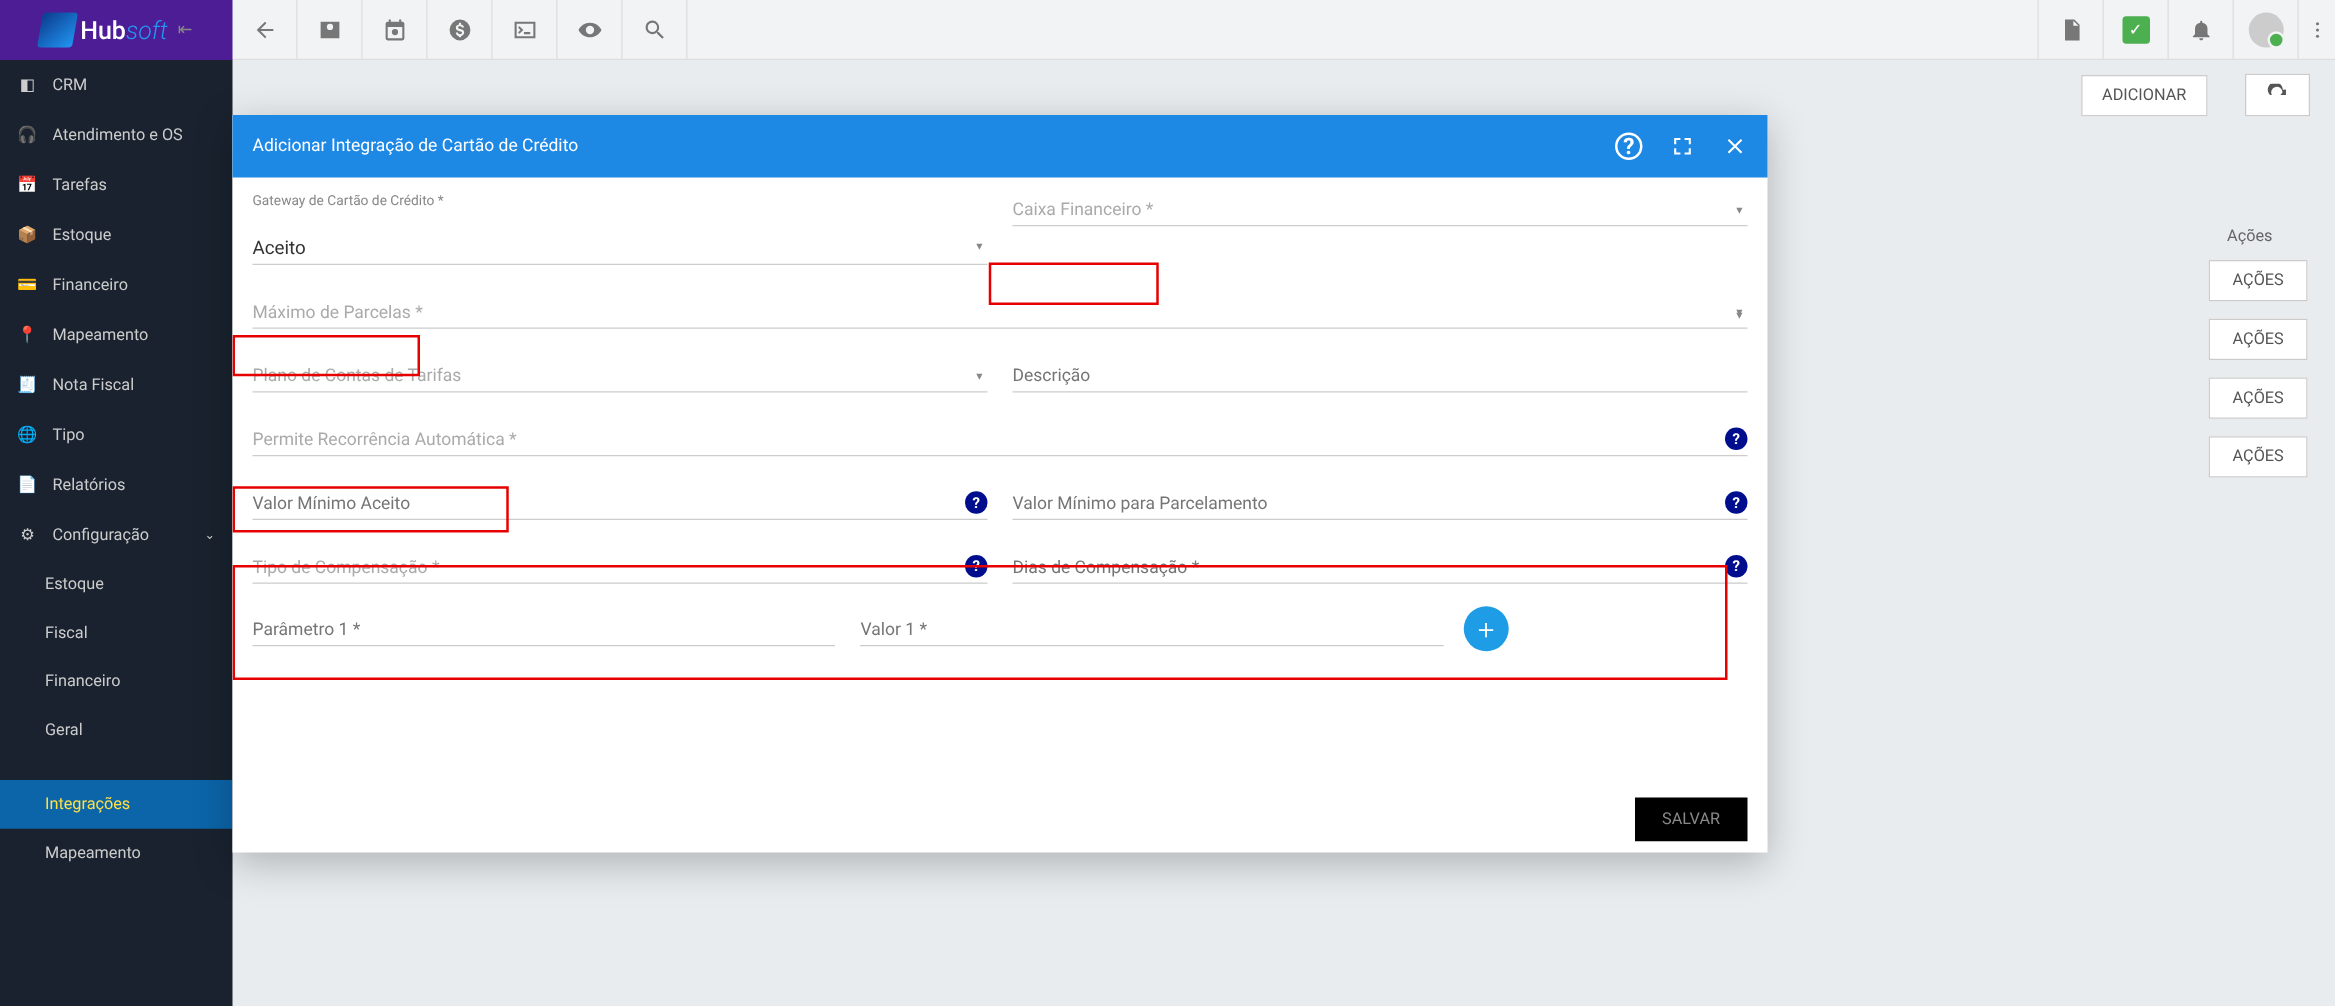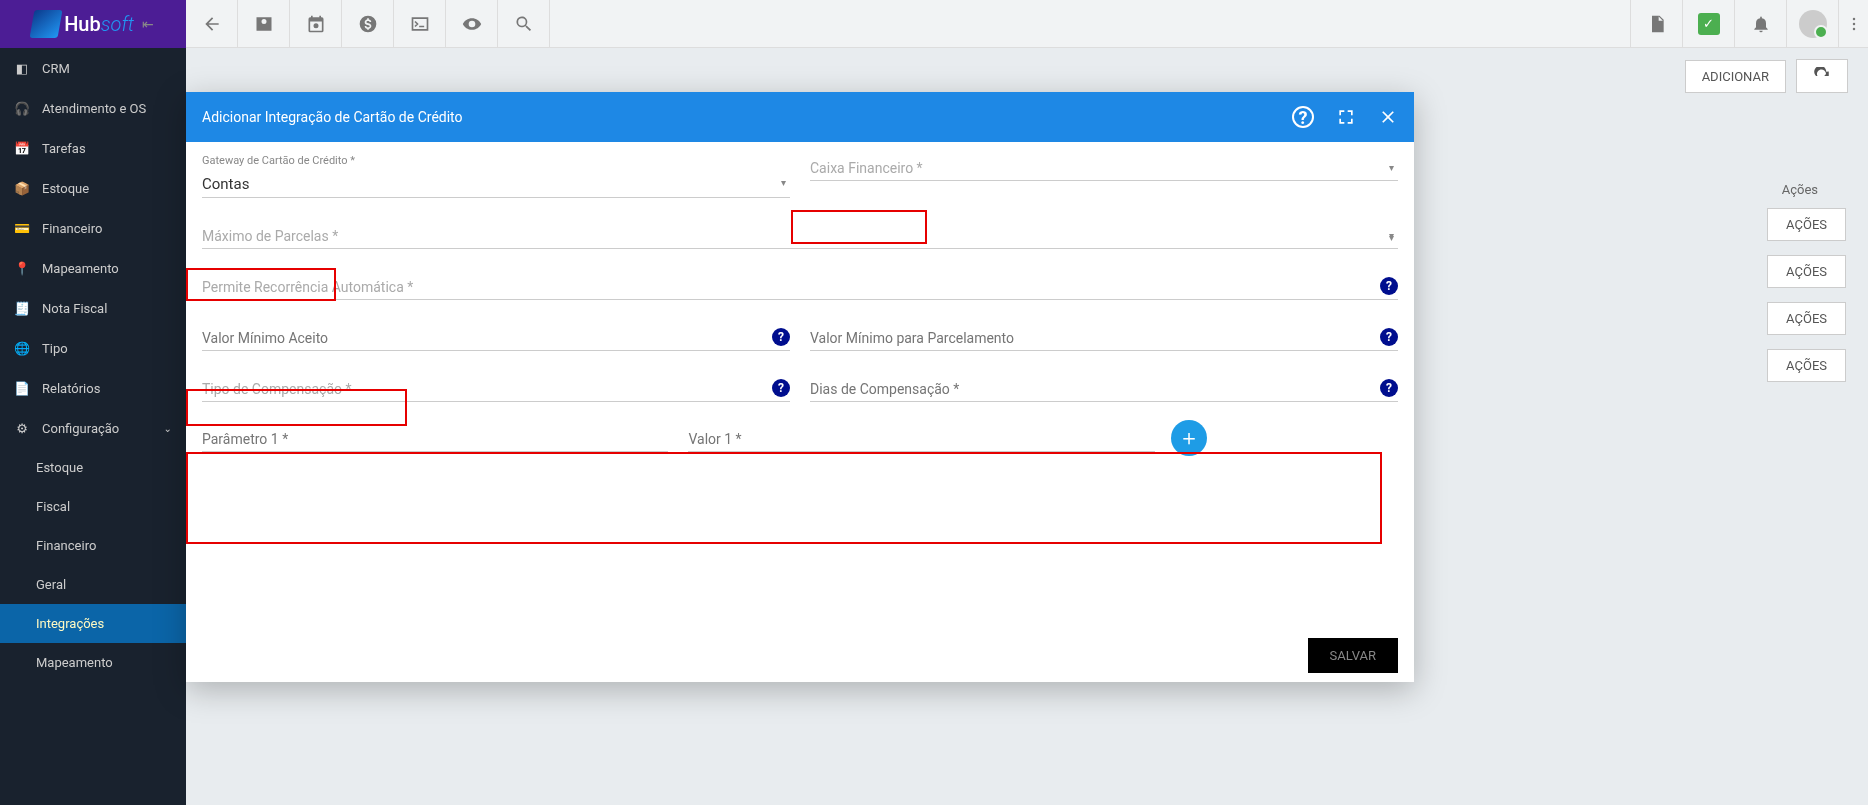--- a/index.html
+++ b/index.html
@@ -18,28 +18,28 @@
 .topbar-right { margin-left:auto; display:flex; align-items:center; height:48px; }
 .topbar-right .topbar-icon { border-left:1px solid #ddd; border-right:none; }
 .check-badge { width:22px; height:22px; background:#4caf50; border-radius:3px; display:flex; align-items:center; justify-content:center; color:#fff; font-size:13px; }
 .avatar { width:28px; height:28px; background:#ccc; border-radius:50%; position:relative; }
 .avatar::after { content:''; position:absolute; bottom:-1px; right:-1px; width:10px; height:10px; background:#4caf50; border-radius:50%; border:2px solid #f1f3f4; }
 
 
 .sidebar { position:absolute; top:48px; left:0; width:186px; height:calc(100% - 48px); background:#19222e; color:#aab; overflow-y:auto; z-index:5; }
 .side-item { display:flex; align-items:center; gap:12px; padding:12px 14px; font-size:13px; cursor:pointer; color:#ccc; }
 .side-item.sub { padding-left:36px; font-size:13px; color:#ccc; }
-.side-item.active { background:#0b65a8; color:#fef9c3; }
+.side-item.active { background:#0b65a8; color:#fde047;margin-top:20px; }
 .side-item .si-icon { width:16px; height:16px; display:flex; align-items:center; justify-content:center; }
 .side-item .chev { margin-left:auto; font-size:10px; }
 
 
 .main { position:absolute; top:48px; left:186px; right:0; bottom:0; background:#e8ecef; }
 .main-header { height:56px; display:flex; align-items:center; justify-content:flex-end; padding:0 20px; gap:10px; }
-.btn { padding:8px 16px; font-size:13px; border:none; cursor:pointer; display:flex; align-items:center; justify-content:center; }
+.btn { padding:8px 16px; font-size:13px; border:none; cursor:pointer; display:flex; align-items:center; justify-content:center;margin-left:20px; }
 .btn-refresh { background:#fff; border:1px solid #ccc; width:52px; height:34px; }
 .btn-refresh svg { width:18px; height:18px; fill:#555; }
 .btn-adicionar { background:#fff; border:1px solid #ccc; color:#555; }
 .actions-col { position:absolute; right:22px; top:160px; display:flex; flex-direction:column; gap:14px; }
 .actions-head { font-size:13px; color:#666; text-align:center; position:absolute; right:50px; top:134px; }
 .btn-acoes { background:#fff; border:1px solid #ccc; padding:8px 18px; font-size:13px; color:#555; }
 
 
 .modal { position:absolute; top:92px; left:186px; width:1228px; height:590px; background:#fff; box-shadow:0 8px 30px rgba(0,0,0,.25); z-index:20; display:flex; flex-direction:column; }
 .modal-hdr { height:50px; background:#1e88e5; color:#fff; display:flex; align-items:center; padding:0 16px; }
@@ -48,21 +48,21 @@
 .modal-hdr-icons span { cursor:pointer; font-size:18px; display:flex; }
 .modal-hdr-icons svg { width:20px; height:20px; fill:#fff; }
 .help-circle { width:22px; height:22px; border:2px solid #fff; border-radius:50%; display:flex; align-items:center; justify-content:center; font-size:13px; font-weight:bold; }
 .modal-body { flex:1; padding:12px 16px; overflow-y:auto; position:relative; }
 .modal-footer { height:54px; display:flex; align-items:center; justify-content:flex-end; padding:0 16px; }
 .btn-save { background:#000000; color:#888; padding:10px 22px; font-size:13px; border:none; }
 
 
 .row { display:flex; gap:20px; margin-bottom:24px; }
 .field { flex:1; position:relative; }
-.field-label-small { font-size:11px; color:#888; display:block; margin-bottom:2px; }
+.field-label-small { font-size:11px; color:#888; display:block; margin-bottom:16px; }
 .field-input { width:100%; border:none; border-bottom:1px solid #ccc; padding:6px 0 4px; font-size:14px; background:transparent; color:#333; }
 .field-placeholder { font-size:14px; color:#aaa; border-bottom:1px solid #ccc; padding:6px 24px 4px 0; position:relative; }
 .field-placeholder.has-drop::after { content:'▾'; position:absolute; right:4px; top:8px; color:#888; font-size:10px; }
 .field-value { width:100%; border:none; border-bottom:1px solid #ccc; padding:6px 24px 4px 0; font-size:15px; color:#333; position:relative; }
 .field-value .drop-arrow { position:absolute; right:4px; top:8px; color:#888; font-size:10px; }
 .help-dot { position:absolute; right:0; top:4px; width:18px; height:18px; background:#000e8e; color:#fff; border-radius:50%; display:flex; align-items:center; justify-content:center; font-size:12px; font-weight:bold; cursor:pointer; }
 .field .drop-arrow-std { position:absolute; right:4px; top:10px; color:#888; font-size:10px; }
 
 
 .hl { position:absolute; border:2px solid #e60000; pointer-events:none; z-index:30; }
@@ -249,36 +249,44 @@
         </span>
     </div>
   </div>
 
   <div class="modal-body">
 
     <div class="row">
       <div class="field">
         <span class="field-label-small">Gateway de Cartão de Crédito *</span>
         <div class="field-value">
-          <span>Contas</span>
+          <span>Aceito</span>
           <span class="drop-arrow">▾</span>
         </div>
       </div>
       <div class="field">
         <div class="field-placeholder has-drop">Caixa Financeiro *</div>
       </div>
     </div>
 
     <div class="row">
       <div class="field" style="flex:1">
         <div class="field-placeholder has-drop">Máximo de Parcelas *</div>
         <span class="drop-arrow-std">▾</span>
       </div>
     </div>
 
+    <div class="row">
+      <div class="field">
+        <div class="field-placeholder has-drop">Plano de Contas de Tarifas</div>
+      </div>
+      <div class="field">
+        <input class="field-input" placeholder="Descrição" style="">
+      </div>
+    </div>
 
     <div class="row">
       <div class="field" style="position:relative">
         <div class="field-placeholder has-drop" style="padding-right:40px">Permite Recorrência Automática *</div>
         <span class="help-dot">?</span>
       </div>
     </div>
 
     <div class="row">
       <div class="field" style="position:relative">

